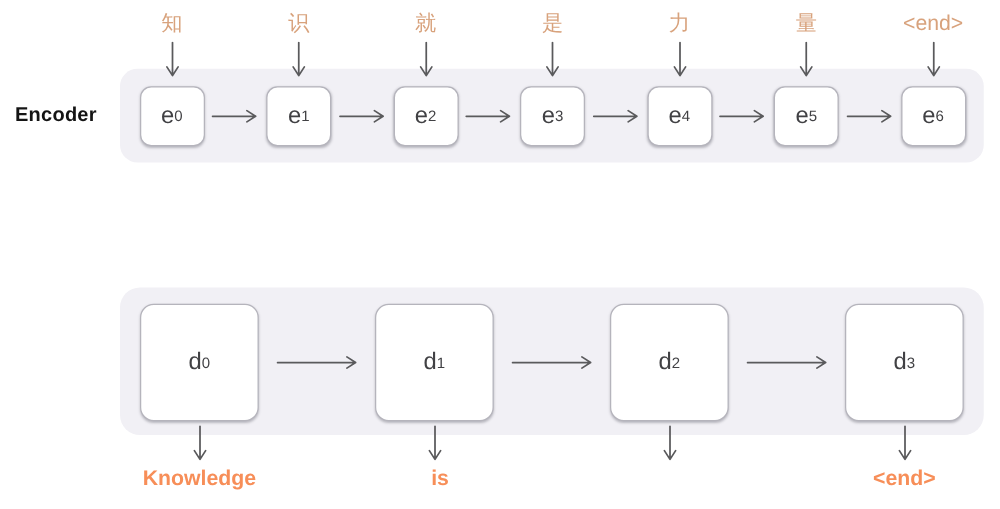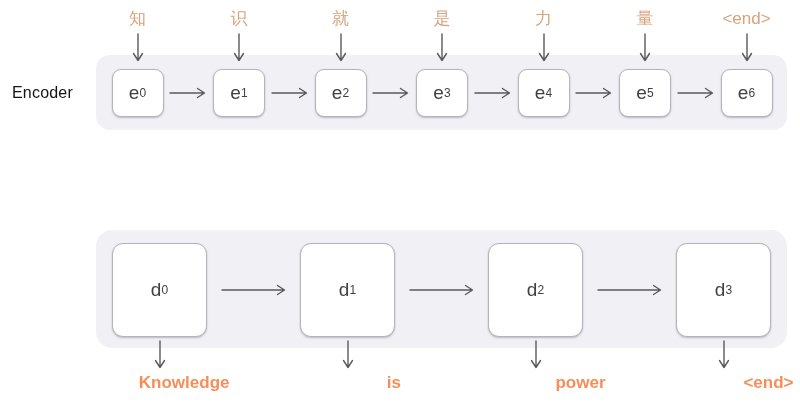--- a/index.html
+++ b/index.html
@@ -15,21 +15,21 @@
     position: absolute;
     left: 96px; width: 691px;
     background: var(--container-bg, #f1f0f5);
     border-radius: 14px;
   }
   .container.encoder { top: 55px; height: 75px; }
   .container.decoder { top: 230px; height: 118px; border-radius: 16px; }
   .section-label {
     position: absolute;
     left: 12px; width: 80px;
-    font-size: 16px; font-weight: 400;
+    font-size: 16px; font-weight: 700;
     color: var(--section-label-color, #141414);
     letter-spacing: 0.2px;
   }
   .section-label.enc { top: 84px; }
   .section-label.dec { top: 281px; }
   .col-label {
     position: absolute; top: 6px;
     width: 120px; height: 26px; line-height: 26px;
     text-align: center;
     font-size: 17px;
@@ -59,21 +59,21 @@
   .arrow path {
     fill: none;
     stroke: var(--arrow-color, #5a5a5c);
     stroke-width: 1.4;
     stroke-linecap: round;
     stroke-linejoin: round;
   }
   .word {
     position: absolute; top: 371px;
     width: 140px; height: 24px; line-height: 24px;
-    text-align: right;
+    text-align: center;
     font-size: 17px; font-weight: 700;
     color: var(--output-label-color, #f78e58);
   }
 </style>
 </head>
 <body>
 
 <div class="canvas">
 
   <div class="container encoder"></div>
@@ -193,17 +193,16 @@
       <path d="M7 1 V27 M2.5 20.5 L7 27.5 L11.5 20.5"></path>
     </svg>
   <svg class="arrow" style="left:528.5px;top:340px" width="14" height="30" viewBox="0 0 14 30">
       <path d="M7 1 V27 M2.5 20.5 L7 27.5 L11.5 20.5"></path>
     </svg>
   <svg class="arrow" style="left:716.5px;top:340px" width="14" height="30" viewBox="0 0 14 30">
       <path d="M7 1 V27 M2.5 20.5 L7 27.5 L11.5 20.5"></path>
     </svg>
 
   <div class="word" style="left:89.5px">Knowledge</div>
-  <div class="word" style="left:261px">is</div>
-  <div class="word" style="left:465.5px">power</div>
+  <div class="word" style="left:282px">is</div>
   <div class="word" style="left:653.5px">&lt;end&gt;</div>
 
 </div>
 
 </body></html>

